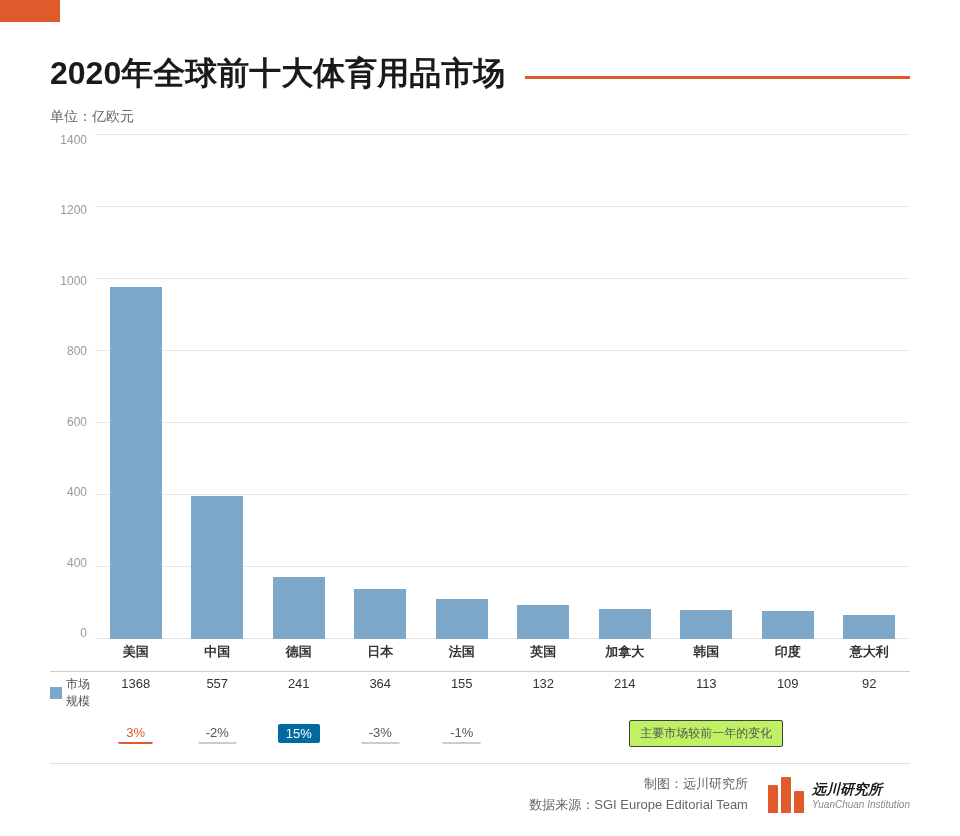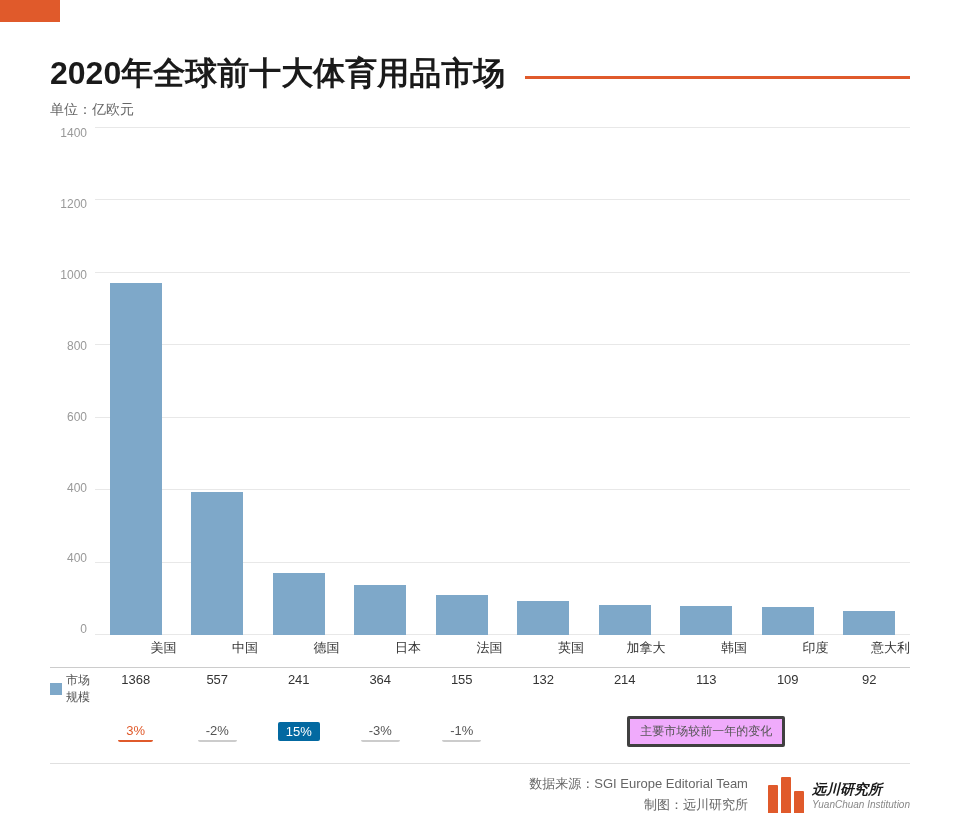--- a/index.html
+++ b/index.html
@@ -23,21 +23,21 @@
       position: absolute;
       top: 22px; left: 0; right: 0; bottom: 0;
       padding: 30px 50px 20px 50px;
       display: flex;
       flex-direction: column;
     }
 
     .title-row {
       display: flex;
       align-items: center;
-      margin-bottom: 5px;
+      margin-bottom: 12px;
       text-align: right;
     }
 
     .title {
       font-size: 32px;
       font-weight: 700;
       color: #1a1a1a;
       margin-right: 20px;
     }
 
@@ -133,21 +133,22 @@
     .x-labels-row {
       display: flex;
       height: 30px;
       align-items: flex-start;
       padding-top: 4px;
     }
 
     .x-label-group {
       flex: 1;
       display: flex;
-      justify-content: flex-end;
+      justify-content: center;
+      font-weight: bold;
     }
 
     .x-label {
       font-size: 13px;
       color: #333;
       text-align: center;
     }
 
     .data-table {
       display: flex;
@@ -217,26 +218,26 @@
       border-bottom: 2px solid #ccc;
     }
 
     .change-highlight {
       background: #0369a1;
       color: #fff;
       border-bottom: none;
     }
 
     .change-note {
-      border: 3px solid #404040;
+      border: 1px solid #404040;
       color: #555;
       font-size: 12px;
       padding: 4px 10px;
       white-space: nowrap;
-      background: #f0abfc;
+      background: #bef264;
     }
 
     .footer {
       display: flex;
       justify-content: flex-end;
       align-items: center;
       margin-top: 16px;
       border-top: 1px solid #e0e0e0;
       padding-top: 10px;
       gap: 20px;
@@ -427,22 +428,22 @@
           <span class="change-badge change-negative">-1%</span>
         </div>
         <div class="change-cell" style="flex: 5 1 0%;">
           <span class="change-badge change-note">主要市场较前一年的变化</span>
         </div>
       </div>
   </div>
 
   <div class="footer">
     <div class="footer-text">
+      <div class="footer-line">制图：远川研究所</div>
       <div class="footer-line">数据来源：SGI Europe Editorial Team</div>
-      <div class="footer-line">制图：远川研究所</div>
     </div>
     <div class="logo-box">
       <div class="logo-bars">
         <div class="logo-bar" style="height:28px;"></div>
         <div class="logo-bar" style="height:36px;"></div>
         <div class="logo-bar" style="height:22px;"></div>
       </div>
       <div class="logo-text-block">
         <span class="logo-cn">远川研究所</span>
         <span class="logo-en">YuanChuan Institution</span>

